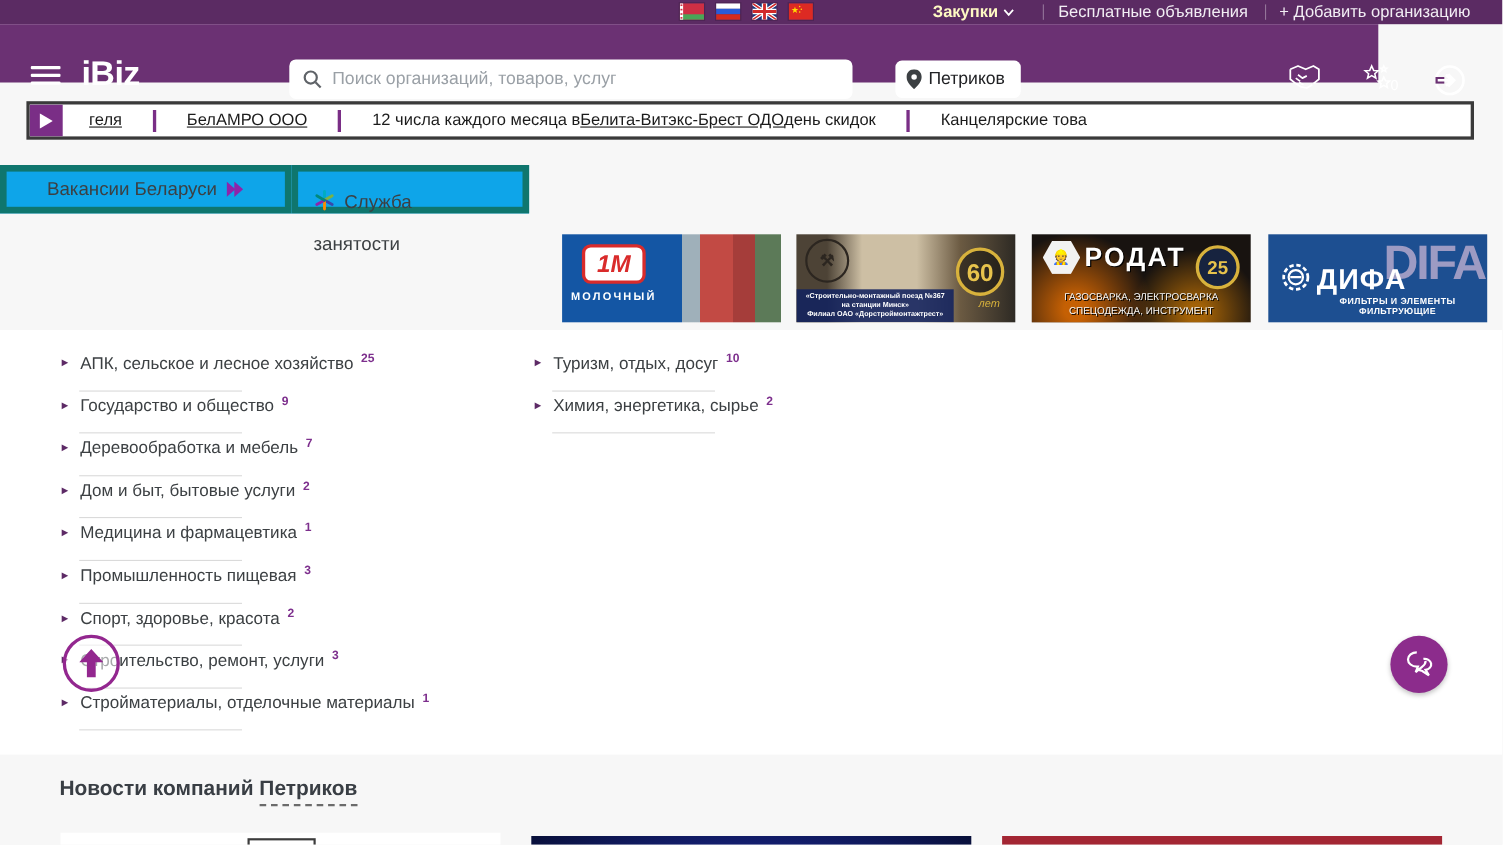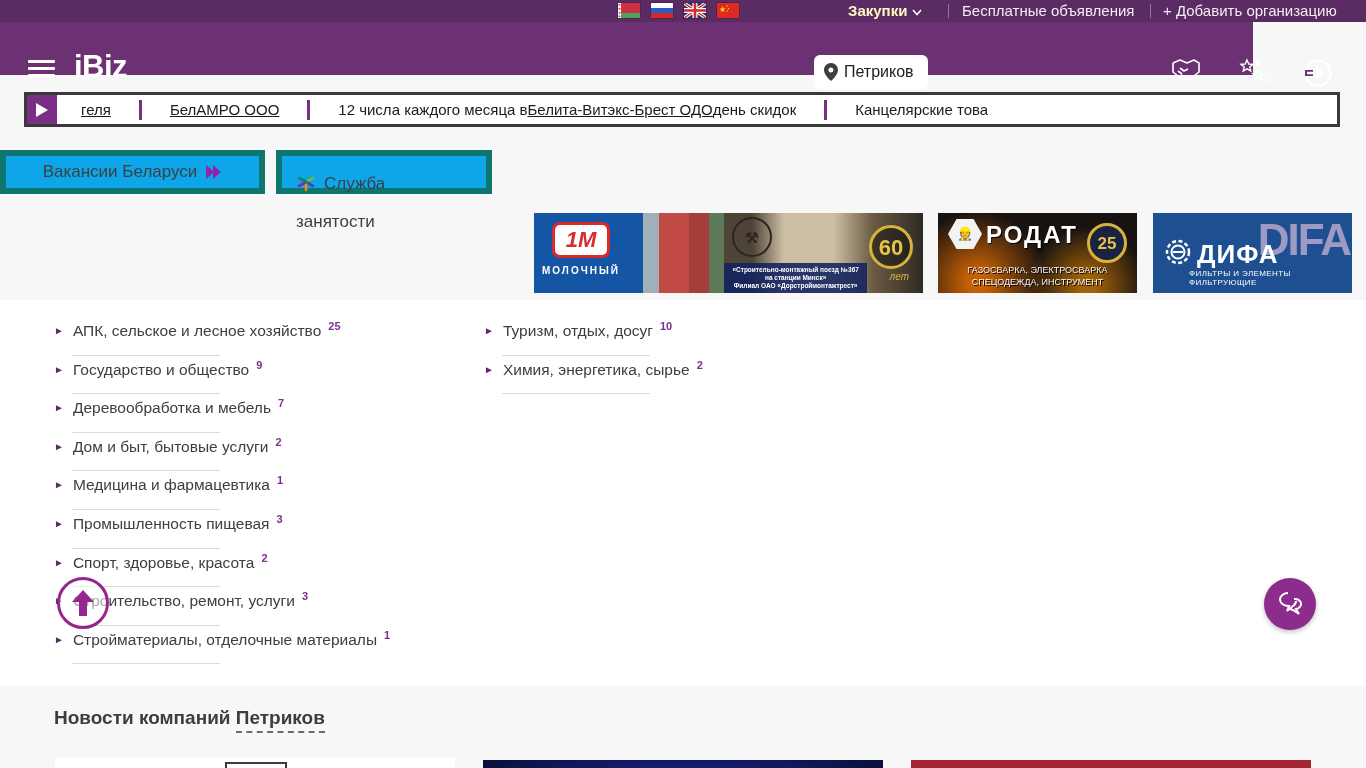--- a/index.html
+++ b/index.html
@@ -35,49 +35,49 @@
   .ticker { position:absolute; left:24px; top:92px; width:1316px; height:35px; background:#fff; border:3px solid #3a3a3a; display:flex; align-items:center; overflow:hidden; }
   .tk-play { width:30px; height:29px; background:#7a2e86; flex:0 0 30px; display:flex; align-items:center; justify-content:center; }
   .tk-sep { width:3px; height:20px; background:#7a2e86; flex:0 0 3px; margin:0 28px; }
   .tk-text { font-size:15px; color:#1b1b1b; white-space:nowrap; }
   .tk-link { font-size:15px; color:#1b1b1b; text-decoration:underline; white-space:nowrap; cursor:pointer; }
   .tk-first { margin-left:24px; }
 
   
   .tab { position:absolute; top:150px; height:44px; background:#0ea5e9; border:6px solid #0f766e; cursor:pointer; }
   .tab1 { left:0; width:265px; display:flex; align-items:center; justify-content:center; gap:9px; }
-  .tab2 { left:276px; width:216px; overflow:visible; }
+  .tab2 { left:265px; width:216px; overflow:visible; }
   .tab-label { font-size:17px; color:#3c4043; }
   .tab2-inner { padding:9px 0 0 14px; font-size:17px; color:#3c4043; line-height:38px; width:150px; }
   .emp-icon { display:inline-block; vertical-align:-3px; margin-right:8px; }
 
   
   .cat-title { position:absolute; left:54px; top:249px; font-size:23px; font-weight:bold; color:#393e44; }
   .dashed-city { border-bottom:2px dashed #6b6b6b; padding-bottom:4px; cursor:pointer; }
 
   
   .banner { position:absolute; top:213px; width:199px; height:80px; overflow:hidden; cursor:pointer; }
-  .b1 { left:511px; background:linear-gradient(90deg,#1456a4 0 55%,#9fb0ba 55% 63%,#c24a44 63% 78%,#a53d3a 78% 88%,#5c7a58 88%);margin-left:23px; }
+  .b1 { left:511px; background:linear-gradient(90deg,#1456a4 0 55%,#9fb0ba 55% 63%,#c24a44 63% 78%,#a53d3a 78% 88%,#5c7a58 88%); }
   .b1-logo { position:absolute; left:18px; top:9px; width:58px; height:36px; background:#fff; border:3px solid #d92b2b; border-radius:8px; color:#d92b2b; font-weight:800; font-size:22px; font-style:italic; text-align:center; line-height:30px; }
   .b1-cap { position:absolute; left:8px; top:52px; color:#fff; font-size:10px; letter-spacing:2px; font-weight:bold; }
   .b2 { left:724px; background:linear-gradient(90deg,#4d4336 0 14%,#cdbfa4 30% 55%,#6b5a42 75%,#2e2a24 100%); }
   .b2-stamp { position:absolute; left:8px; top:4px; width:40px; height:40px; border:2px solid #2c2620; border-radius:50%; color:#2c2620; font-size:15px; text-align:center; line-height:38px; font-weight:bold; }
   .b2-strip { position:absolute; left:0; bottom:0; width:72%; background:rgba(18,34,94,.88); color:#fff; font-size:6.5px; text-align:center; padding:3px 2px; line-height:8px; font-weight:bold; }
   .b2-badge { position:absolute; right:10px; top:12px; width:44px; height:44px; border:3px solid #d8b23c; border-radius:50%; color:#e7c34c; font-size:22px; font-weight:800; text-align:center; line-height:40px; background:rgba(20,18,14,.55); }
   .b2-let { position:absolute; right:14px; top:58px; color:#d8b23c; font-size:10px; font-style:italic; }
   .b3 { left:938px; background:radial-gradient(circle at 20% 85%,rgba(255,122,0,.75) 0 6%,transparent 40%),radial-gradient(circle at 75% 90%,rgba(255,150,0,.6) 0 5%,transparent 35%),#181310; }
   .b3-title { position:absolute; left:48px; top:8px; color:#fff; font-size:24px; font-weight:800; letter-spacing:2px; text-shadow:1px 1px 0 #000; }
   .b3-hex { position:absolute; left:10px; top:6px; width:34px; height:30px; background:#f2f2f2; clip-path:polygon(25% 0,75% 0,100% 50%,75% 100%,25% 100%,0 50%); color:#c62828; font-size:13px; text-align:center; line-height:30px; }
   .b3-medal { position:absolute; right:10px; top:10px; width:40px; height:40px; border:3px solid #d8b23c; border-radius:50%; background:#17233f; color:#e7c34c; font-size:17px; font-weight:800; text-align:center; line-height:35px; }
   .b3-lines { position:absolute; left:0; bottom:5px; width:100%; text-align:center; color:#f5f5f5; font-size:9px; font-weight:normal; line-height:12px; text-shadow:1px 1px 0 #000; }
   .b4 { left:1153px; background:#1d4f91; }
   .b4-wm { position:absolute; right:2px; top:2px; color:#b4a8cc; opacity:.85; font-size:44px; font-weight:800; letter-spacing:-2px; }
   .b4-gear { position:absolute; left:10px; top:24px; }
   .b4-title { position:absolute; left:44px; top:26px; color:#fff; font-size:26px; font-weight:800; letter-spacing:1px; }
-  .b4-sub { position:absolute; left:0; bottom:6px; width:100%; color:#fff; font-size:8px; font-weight:normal; letter-spacing:.4px;padding-left:36px; }
+  .b4-sub { position:absolute; left:0; bottom:6px; width:100%; text-align:center; color:#fff; font-size:8px; font-weight:bold; letter-spacing:.4px;padding-left:36px; }
 
   
   .white-band { position:absolute; left:0; top:300px; width:1366px; height:386px; background:#fff; }
   .cat-col { position:absolute; top:318px; list-style:none; }
   .cat-col-left { left:54px; width:400px; }
   .cat-col-right { left:484px; width:300px; }
   .cat-item { position:relative; height:38.6px; cursor:pointer; }
   .cat-row { display:flex; align-items:baseline; padding-top:4px; }
   .cat-marker { color:#5d2a66; font-size:10px; margin-right:9px; position:relative; top:-2px; }
   .cat-label { font-size:15.5px; color:#3c4043; }
@@ -150,20 +150,27 @@
     <span class="tb-item tb-add"><span>+</span> <span>Добавить организацию</span></span>
   </div>
 
   <div class="header">
     <div class="burger">
         <span></span>
         <span></span>
         <span></span>
       </div>
     <div class="logo">iBiz</div>
+    <div class="search">
+      <svg width="18" height="18" viewBox="0 0 18 18">
+          <circle cx="7.5" cy="7.5" r="5.5" fill="none" stroke="#5f6368" stroke-width="2"></circle>
+          <path d="M11.8 11.8 L16.5 16.5" stroke="#5f6368" stroke-width="2"></path>
+        </svg>
+      <input type="text" value="" placeholder="Поиск организаций, товаров, услуг" style="">
+    </div>
     <div class="locpill">
       <svg width="14" height="18" viewBox="0 0 14 18">
           <path d="M7 0C3.1 0 0 3.1 0 7c0 5.2 7 11 7 11s7-5.8 7-11c0-3.9-3.1-7-7-7zm0 9.5A2.5 2.5 0 117 4.5a2.5 2.5 0 010 5z" fill="#3c4043"></path>
         </svg>
       <span class="loc-label">Петриков</span>
     </div>
     <svg class="hico" style="left:1170px;" width="32" height="26" viewBox="0 0 32 26">
         <g fill="none" stroke="#fff" stroke-width="1.6" stroke-linejoin="round">
           <path d="M3 5 10 2 17 5 24 2 29 5 29 14 24 18"></path>
           <path d="M3 5 3 14 8 18 13 21 18 22 23 19"></path>

